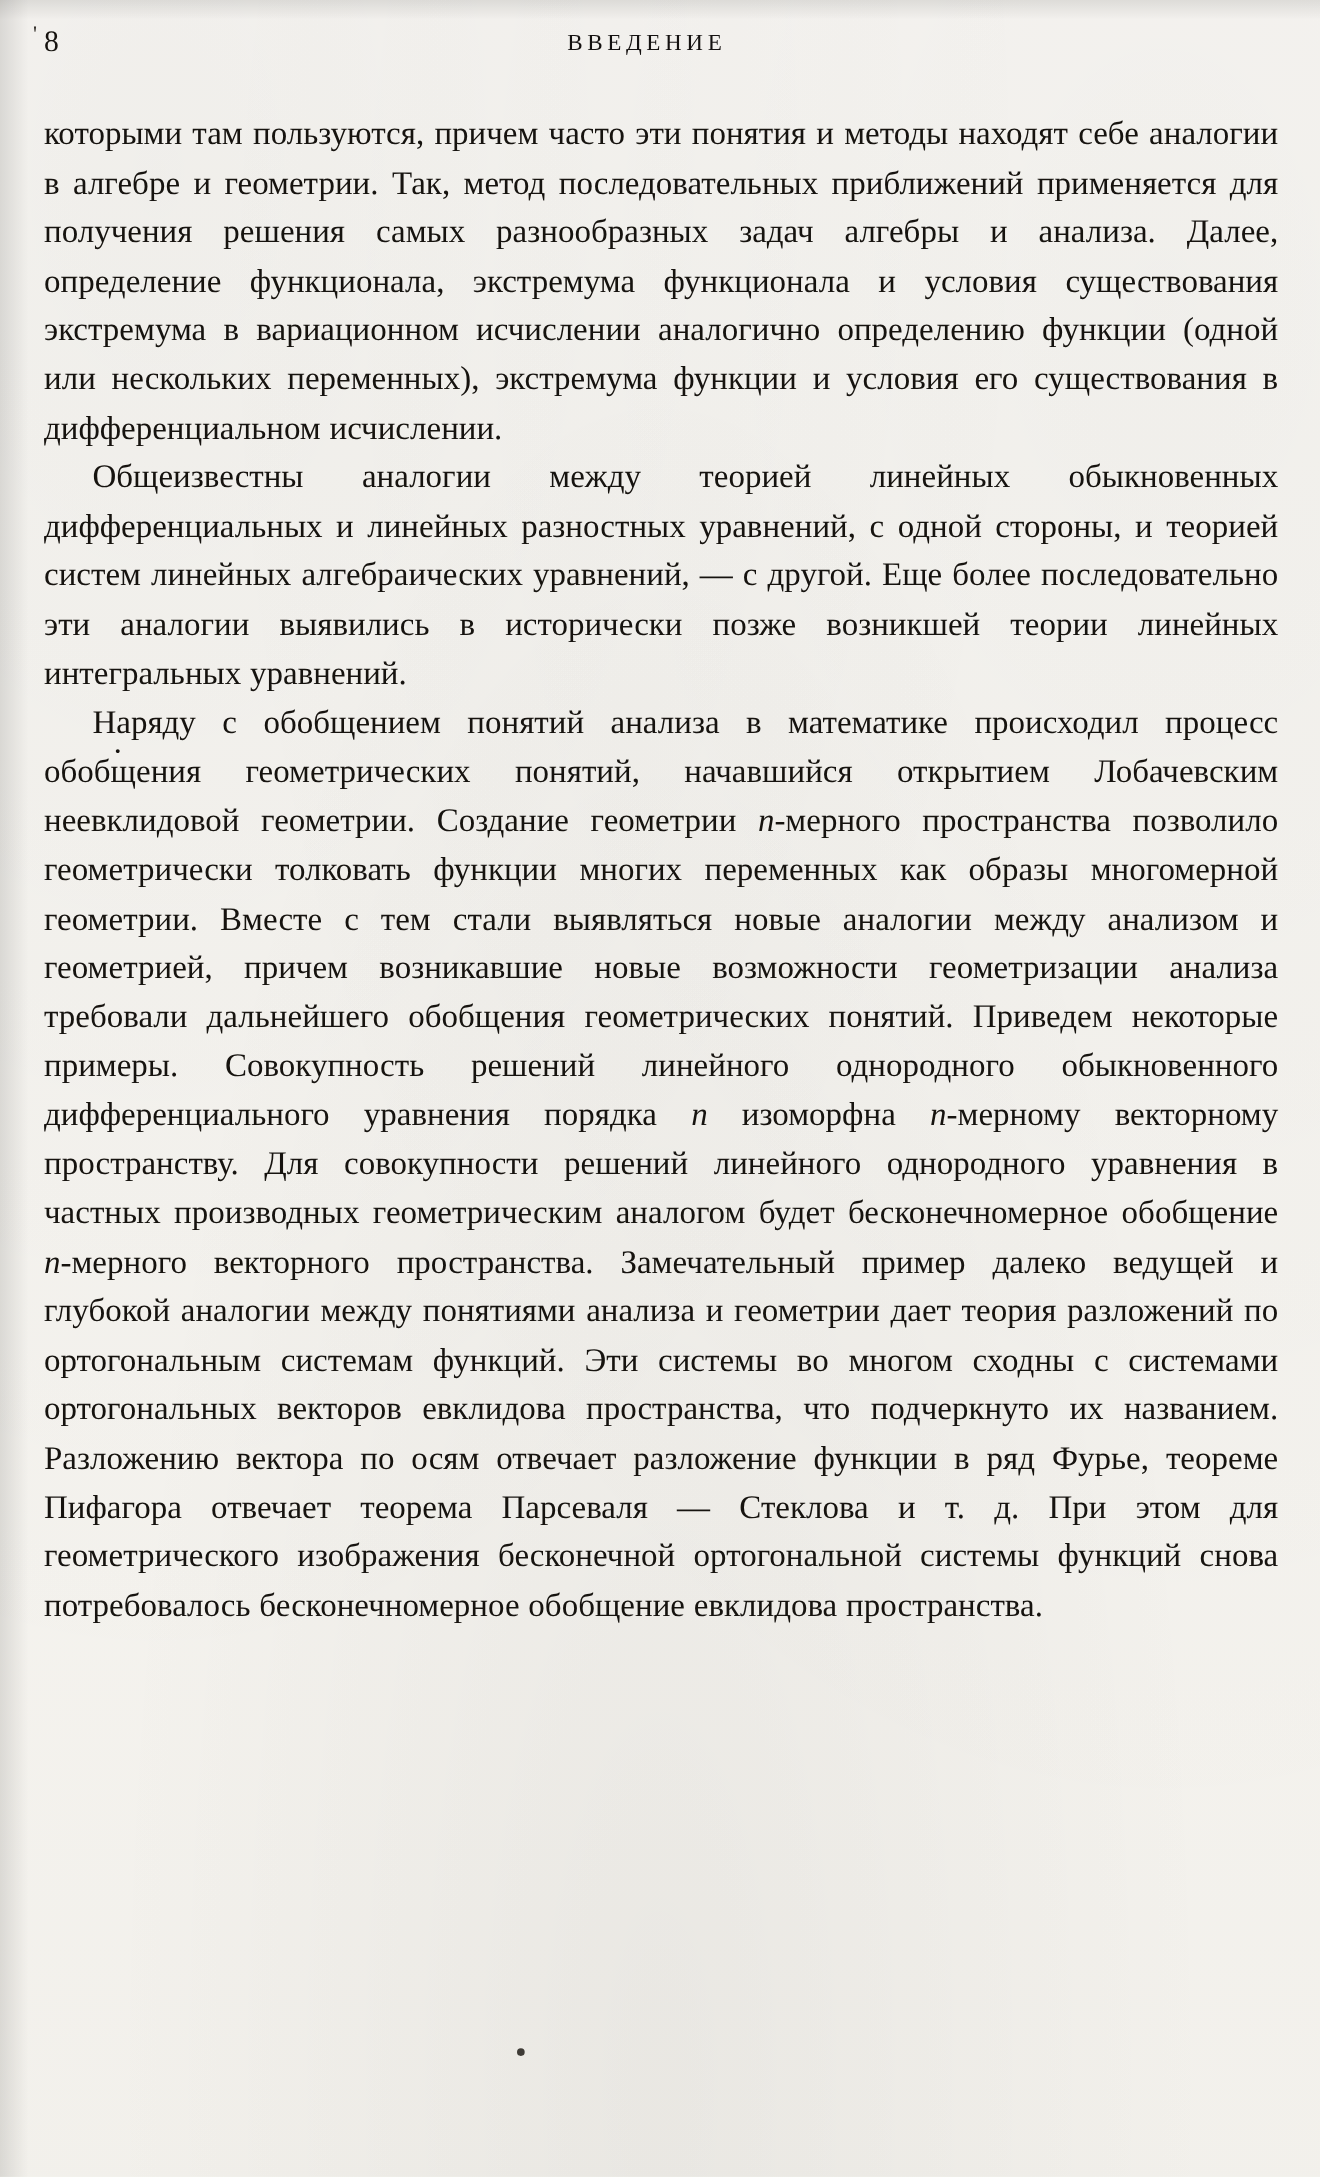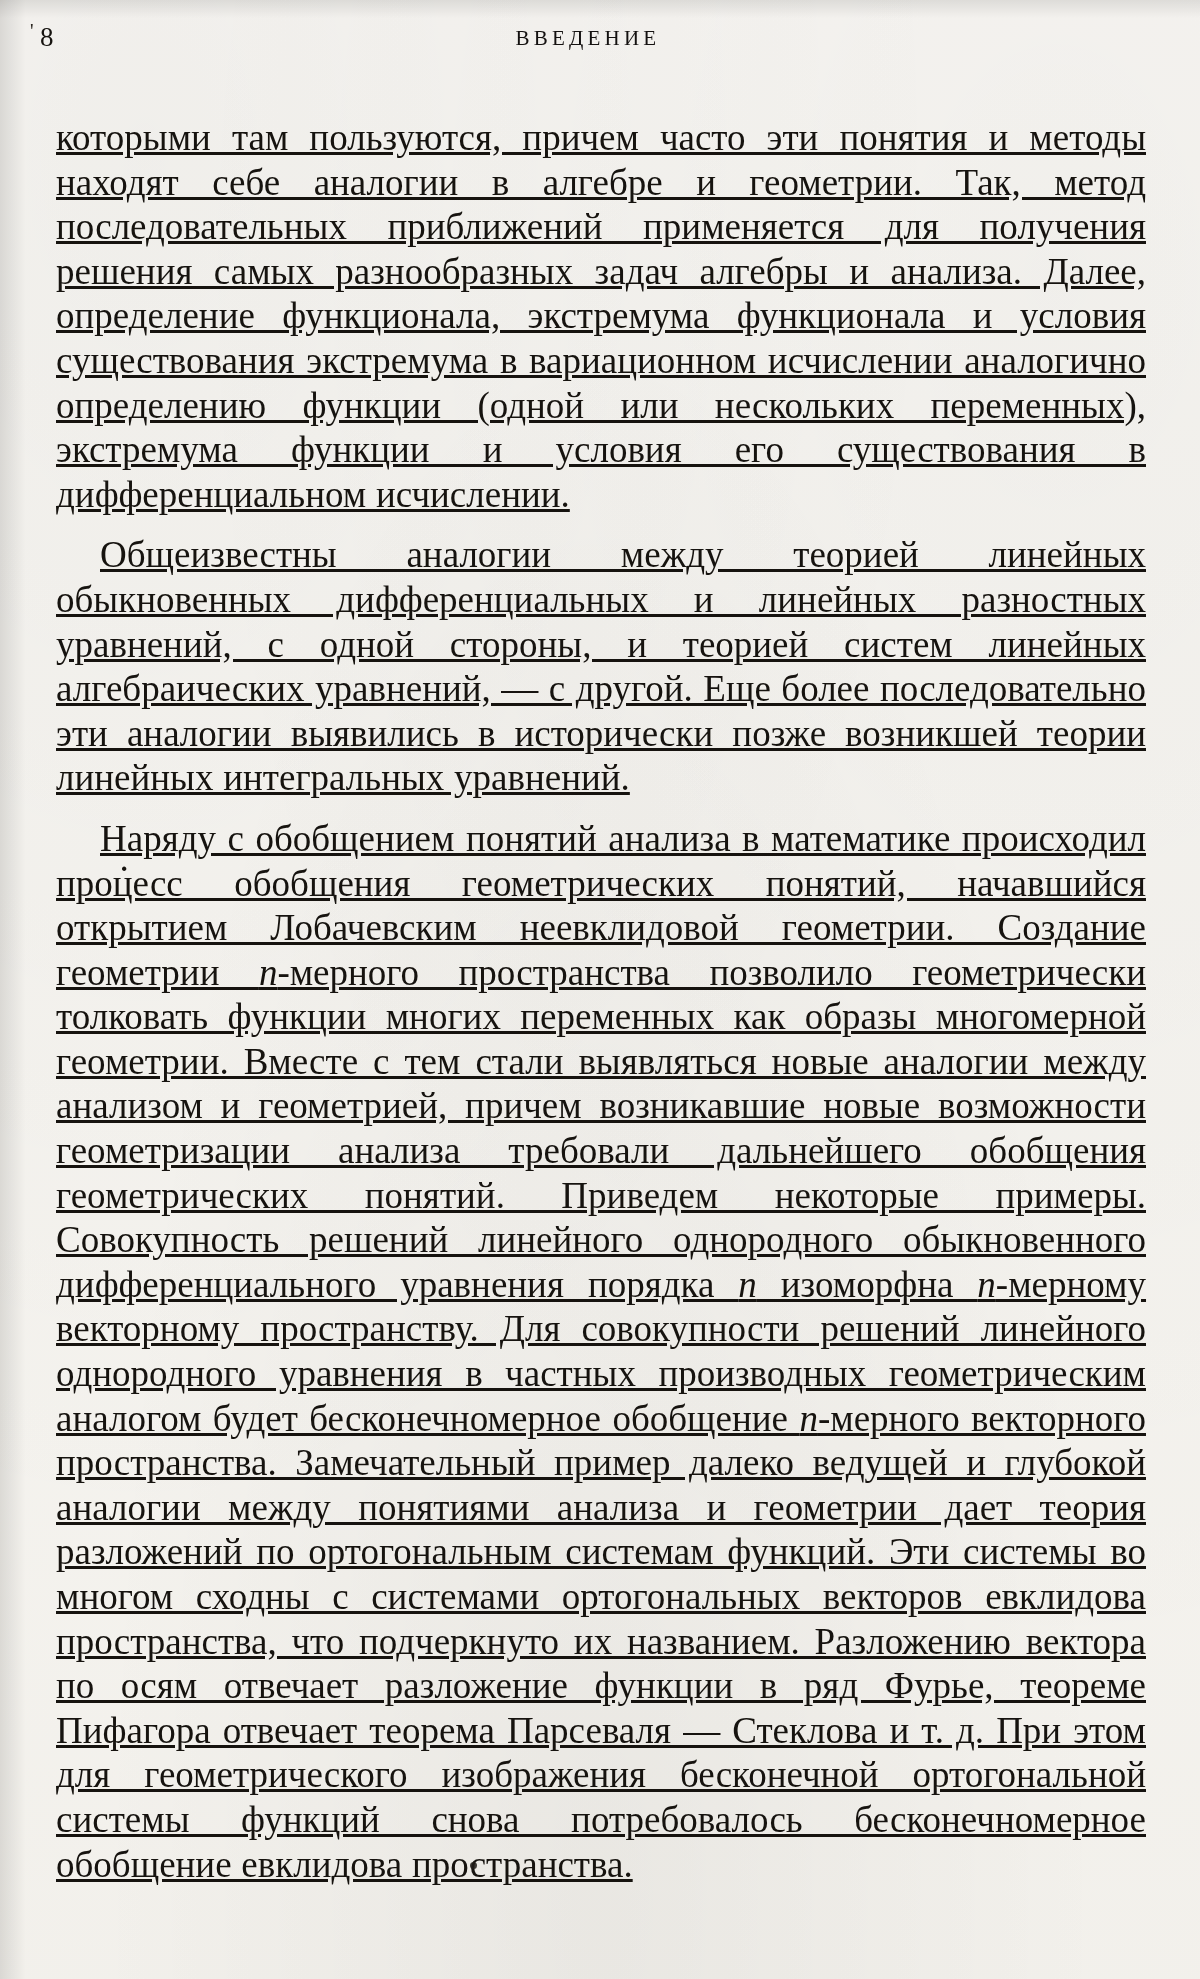--- a/index.html
+++ b/index.html
@@ -59,29 +59,28 @@
     letter-spacing: 4.2px;
     color: #141110;
   }
   .body {
     position: absolute;
     left: 40px;
     top: 100px;
     width: 1122px;
   }
   p {
-    margin: 16px;
-    font-size: 37px;
+    margin: 0;
+    font-size: 30px;
     line-height: 44.6px;
     text-align: justify;
     text-justify: inter-word;
     word-spacing: 0.5px;
     -webkit-hyphens: none;
     hyphens: none;
-    text-decoration: underline;
   }
   p.indent {
     text-indent: 44px;
   }
   p.indent-dot {
     text-indent: 44px;
   }
   .lead-dot {
     position: relative;
     display: inline-block;

